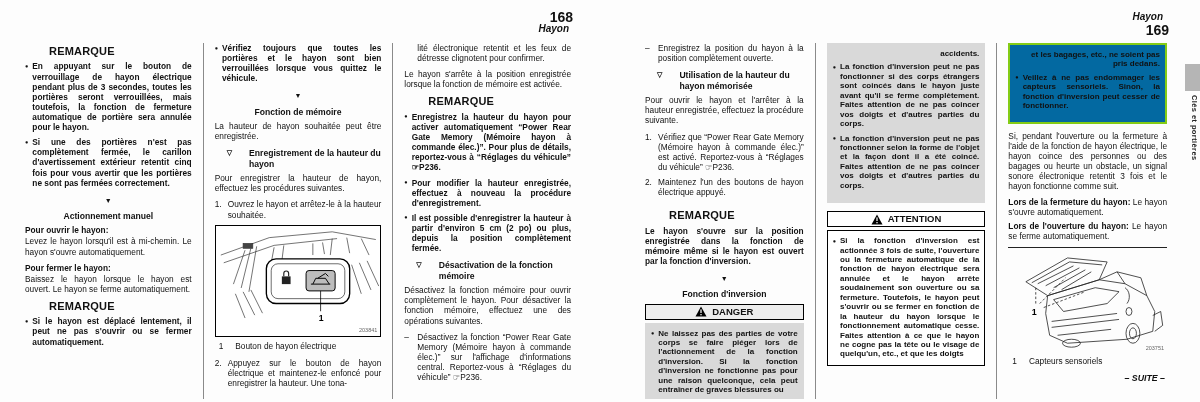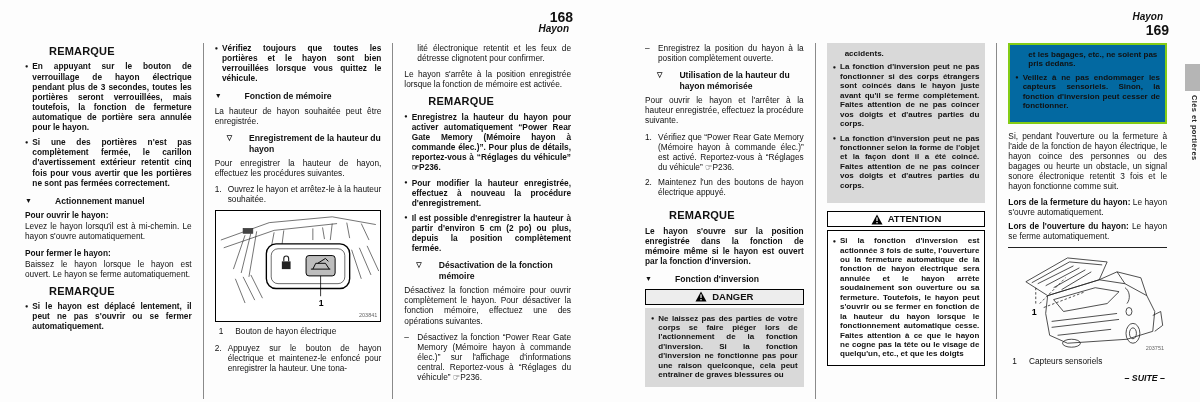--- a/index.html
+++ b/index.html
@@ -28,21 +28,21 @@
   .col:last-child { padding-right:2px; }
 
   p { margin:0 0 6px; }
   .bold { font-weight:bold; }
 
   .note-title { font-size:11px; font-weight:bold; letter-spacing:.2px; margin:2px 0 3px; text-align:left;padding-left:24px; }
   .note-item { display:flex; gap:4px; font-weight:bold; margin:0 0 5px; }
   .note-item .marker { flex:none; font-size:5.5px; line-height:1; padding-top:2.5px; }
   .note-item .txt { flex:1; }
 
-  .sect { display:flex; gap:23px; font-weight:bold; font-size:8.6px; margin:8px 0 4px; text-align:center; }
+  .sect { display:flex; gap:6px; font-weight:bold; font-size:8.6px; margin:8px 0 4px; text-align:center;flex-direction:column; }
   .sect .tri { flex:none; font-size:7px; line-height:1.3; }
   .subsect { display:flex; gap:17px; font-weight:bold; font-size:8.6px; margin:7px 0 4px 12px; text-align:left; }
   .subsect .tri { flex:none; font-size:7px; line-height:1.3; }
 
   .step, .dash-item { display:flex; margin:0 0 5px; }
   .step .num { flex:none; width:13px; }
   .dash-item .num { flex:none; width:13px; }
   .step .txt, .dash-item .txt { flex:1; }
   .indented { margin-left:13px; }
 
@@ -55,21 +55,21 @@
                align-items:center; gap:5px; font-weight:bold; font-size:9.5px; height:16px;
                margin:2px 0 3px; }
   .warn-body { background:#d9d9d9; padding:6px 6px 7px; font-weight:bold; font-size:8px; line-height:1.18; }
   .warn-body .note-item { margin-bottom:4px; }
   .warn-body .note-item:last-child, .att-body .note-item:last-child { margin-bottom:0; }
   .warn-cont { background:#d9d9d9; padding:6px 6px 8px; font-weight:bold; font-size:8px; line-height:1.18; margin-bottom:8px; }
   .att-body { border:1px solid #000; background:#fff; padding:5px 5px 6px; font-weight:bold;
               font-size:8px; line-height:1.18; }
   .att-cont { border:2px solid #84cc16; background:#0369a1; padding:5px 5px 6px; font-weight:bold;
               font-size:8px; line-height:1.18; margin-bottom:7px; }
-  .cont-first { margin:0 0 4px 13px; text-align:left; }
+  .cont-first { margin:0 0 4px 13px; text-align:right; }
   .warn-cont .cont-first { margin-left:12px; }
 
   .sect-rule { border-top:1px solid #222; margin:2px 0 4px; }
 
   .footer-suite { text-align:right; font-weight:bold; font-style:italic; font-size:8.8px; margin-top:2px; padding-right:2px; }
 
   
   .chapter-tab { position:absolute; right:0; top:64px; width:15px; height:27px; background:#b5b5b5; }
   .chapter-label { position:absolute; right:1px; top:95px; writing-mode:vertical-rl;
                    font-size:7.5px; font-weight:bold; letter-spacing:.4px; color:#222; }

